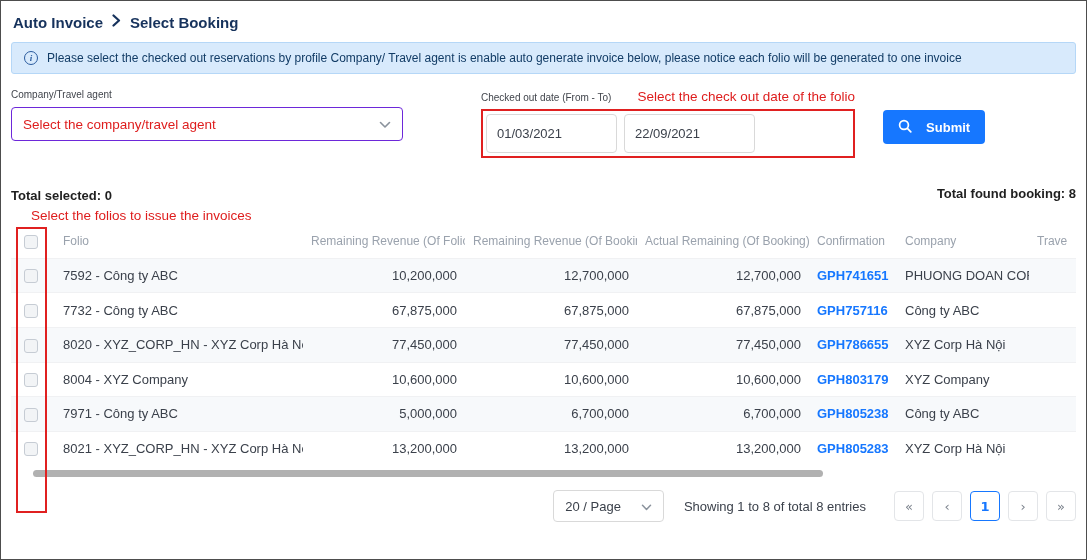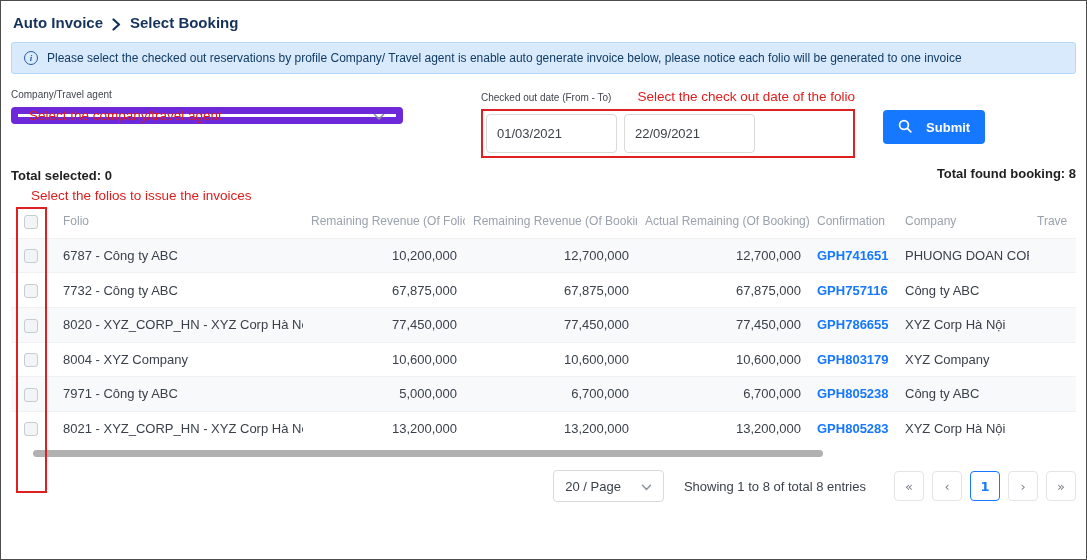--- a/index.html
+++ b/index.html
@@ -4,41 +4,41 @@
 <style>
   * { box-sizing: border-box; margin: 0; padding: 0; }
   html, body { background: #e8e8e8; }
   body { font-family: "Liberation Sans", "DejaVu Sans", sans-serif; }
   .page {
     width: 1087px; height: 560px; background: #fff;
     border: 1px solid #4d4d4d; padding: 10px 10px; position: relative;
     overflow: hidden; margin: 0 auto;
   }
   
-  .breadcrumb { display: flex; align-items: flex-end; gap: 9px; padding: 3px 2px 11px 2px; }
+  .breadcrumb { display: flex; align-items: flex-start; gap: 9px; padding: 3px 2px 11px 2px; }
   .breadcrumb .crumb { font-size: 15px; font-weight: 700; color: #16325c; }
   .breadcrumb svg { display: block; }
   
   .banner {
     background: #d8eafc; border: 1px solid #b5d7f7; border-radius: 3px;
     padding: 8px 12px; display: flex; align-items: center; gap: 9px;
     font-size: 12px; color: #123c66;
   }
   .info-icon {
     flex: 0 0 auto; width: 14px; height: 14px; border: 1px solid #2a5b9e; border-radius: 50%;
     color: #2a5b9e; font-size: 9px; font-weight: 700; font-style: italic;
     display: inline-flex; align-items: center; justify-content: center; font-family: "Liberation Serif", serif;
   }
   
   .filters { display: flex; align-items: flex-start; margin-top: 15px; }
   .field-label { font-size: 10px; color: #41454c; }
   .company-block { width: 392px; }
   .company-block .field-label { margin-bottom: 7px; display: block; }
   .select-box {
-    height: 17px; border: 7px solid #6d28d9; border-radius: 4px; background: #fff;
+    height: 34px; border: 1px solid #6d28d9; border-radius: 4px; background: #fff;
     display: flex; align-items: center; justify-content: space-between; padding: 0 11px;
     cursor: pointer;
   }
   .select-box .red-text { font-size: 13.5px; color: #de1d1d; }
   .dates-block { margin-left: 30px; padding-left: 48px; }
   .dates-label-row { display: flex; align-items: baseline; gap: 26px; margin-bottom: 5px; }
   .annotation { font-size: 13.5px; color: #de1d1d; }
   .date-red-box {
     border: 2px solid #e02020; padding: 3px; display: flex; gap: 7px; background: #fff;
   }
@@ -47,21 +47,21 @@
     padding: 0 10px; font-size: 13px; color: #3b414b; font-family: Liberation Sans, sans-serif;
     outline: none;
   }
   .submit-btn {
     margin-left: 28px; margin-top: 21px; height: 34px; padding: 0 15px;
     background: #1677ff; border: none; border-radius: 4px; color: #fff;
     font-size: 13px; font-weight: 600; display: inline-flex; align-items: center; gap: 14px;
     cursor: pointer; font-family: "Liberation Sans", sans-serif;
   }
   
-  .summary { display: flex; justify-content: space-between; align-items: flex-start; margin-top: 8px; }
+  .summary { display: flex; justify-content: space-between; align-items: flex-start; margin-top: 28px; }
   .summary .totals { font-size: 13px; font-weight: 700; color: #1f1f1f; }
   .summary .left-block .annotation { display: block; margin: 4px 0 0 20px; font-weight: 400; }
   
   .table-wrap { position: relative; margin-top: 1px; }
   table { width: 1065px; border-collapse: collapse; table-layout: fixed; }
   thead th {
     font-size: 12px; font-weight: 400; color: #9aa2ad; text-align: left;
     padding: 10px 8px 9px 8px; white-space: nowrap; overflow: hidden;
   }
   thead th.num, td.num { text-align: right; }
@@ -182,21 +182,21 @@
           <th class="num">Remaining Revenue (Of Booking)</th>
           <th class="num">Actual Remaining (Of Booking)</th>
           <th>Confirmation</th>
           <th>Company</th>
           <th>Trave</th>
         </tr>
       </thead>
       <tbody>
   <tr>
     <td class="col-cb"><input type="checkbox" class="cb" style=""></td>
-    <td>6787 - Công ty ABC</td>
+    <td>7592 - Công ty ABC</td>
     <td class="num">10,200,000</td>
     <td class="num">12,700,000</td>
     <td class="num">12,700,000</td>
     <td><span class="link">GPH741651</span></td>
     <td>PHUONG DOAN CORP</td>
     <td></td>
   </tr>
 
   <tr>
     <td class="col-cb"><input type="checkbox" class="cb" style=""></td>

